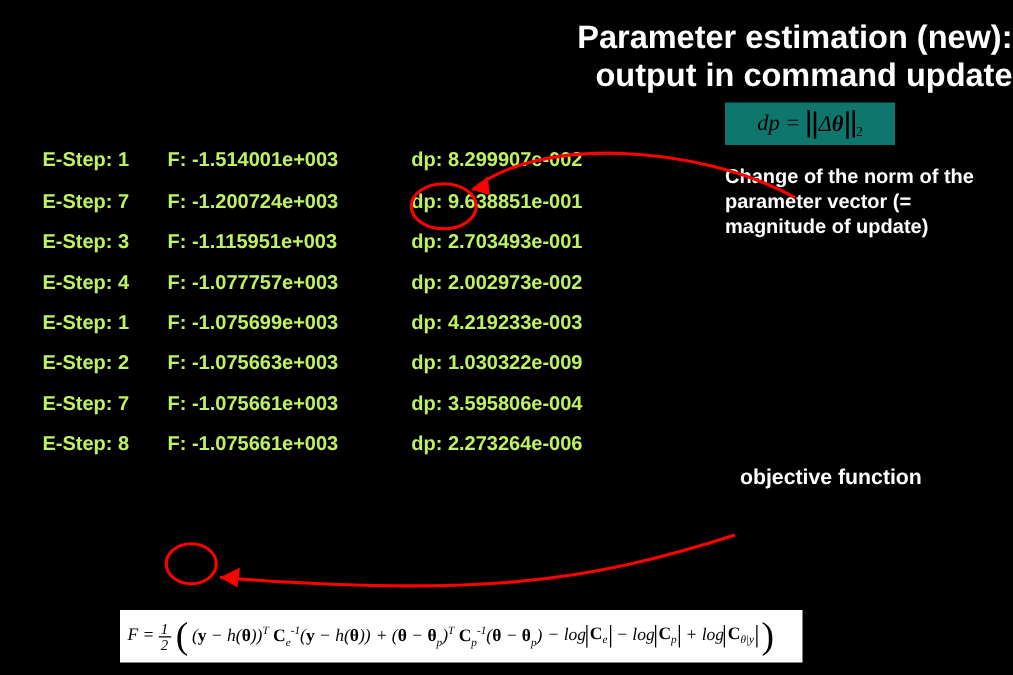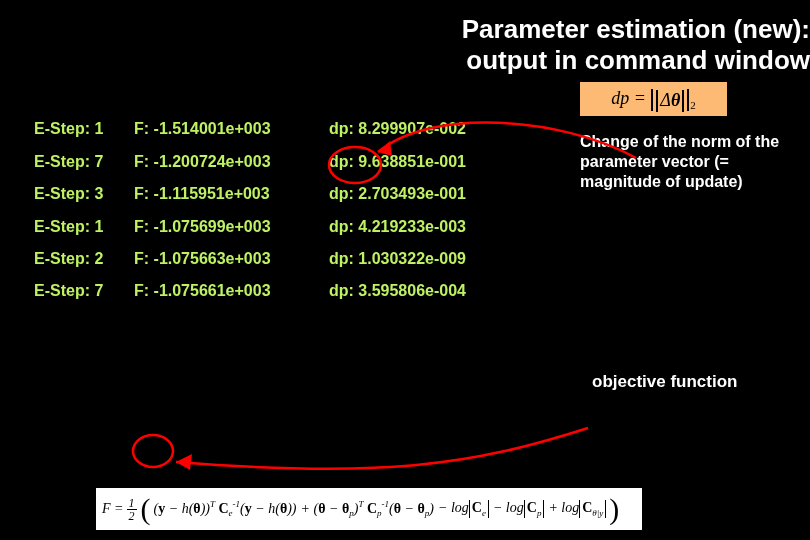--- a/index.html
+++ b/index.html
@@ -63,23 +63,23 @@
     width: 210px;
     color: #fff;
     font-size: 17px;
     font-weight: bold;
   }
 
   .dp-box {
     position: absolute;
     left: 580px;
     top: 0px;
-    width: 147px;
+    width: 136px;
     height: 34px;
-    background: #fdba74;
+    background: #0f766e;
     color: #000;
     font-family: 'Times New Roman', serif;
     font-style: italic;
     display: flex;
     align-items: center;
     justify-content: center;
     font-size: 18px;
   }
   .dp-box .bar {
     display: inline-block;
@@ -149,21 +149,21 @@
     width: 810px;
     height: 540px;
     pointer-events: none;
   }
 </style>
 </head>
 <body>
 
 <div class="title">
   <span>Parameter estimation (new):</span><br>
-  <span>output in command window</span>
+  <span>output in command update</span>
 </div>
 
 <div class="content">
 
   <div class="dp-box" title="dp = ‖Δθ‖₂">
     <span><i>dp</i> = <span class="bar"><span class="bar">Δ<b>θ</b></span></span><span class="sub">2</span></span>
   </div>
 
   <div class="rows" id="rows-container">
       <div class="row">
@@ -175,33 +175,43 @@
         <div class="cell step">E-Step: 7</div>
         <div class="cell f">F: -1.200724e+003</div>
         <div class="cell dp">dp: 9.638851e-001</div>
       </div>
       <div class="row">
         <div class="cell step">E-Step: 3</div>
         <div class="cell f">F: -1.115951e+003</div>
         <div class="cell dp">dp: 2.703493e-001</div>
       </div>
       <div class="row">
+        <div class="cell step">E-Step: 4</div>
+        <div class="cell f">F: -1.077757e+003</div>
+        <div class="cell dp">dp: 2.002973e-002</div>
+      </div>
+      <div class="row">
         <div class="cell step">E-Step: 1</div>
         <div class="cell f">F: -1.075699e+003</div>
         <div class="cell dp">dp: 4.219233e-003</div>
       </div>
       <div class="row">
         <div class="cell step">E-Step: 2</div>
         <div class="cell f">F: -1.075663e+003</div>
         <div class="cell dp">dp: 1.030322e-009</div>
       </div>
       <div class="row">
         <div class="cell step">E-Step: 7</div>
         <div class="cell f">F: -1.075661e+003</div>
         <div class="cell dp">dp: 3.595806e-004</div>
+      </div>
+      <div class="row">
+        <div class="cell step">E-Step: 8</div>
+        <div class="cell f">F: -1.075661e+003</div>
+        <div class="cell dp">dp: 2.273264e-006</div>
       </div>
     </div>
 
   <div class="side">Change of the norm of the parameter vector (= magnitude of update)</div>
   <div class="side2">objective function</div>
 
 </div>
 
 <div class="f-box" title="F = ½ ( (y − h(θ))ᵀ C_e⁻¹ (y − h(θ)) + (θ − θ_p)ᵀ C_p⁻¹ (θ − θ_p) − log|C_e| − log|C_p| + log|C_θ|y| )">
   <span><i>F</i> = </span>

